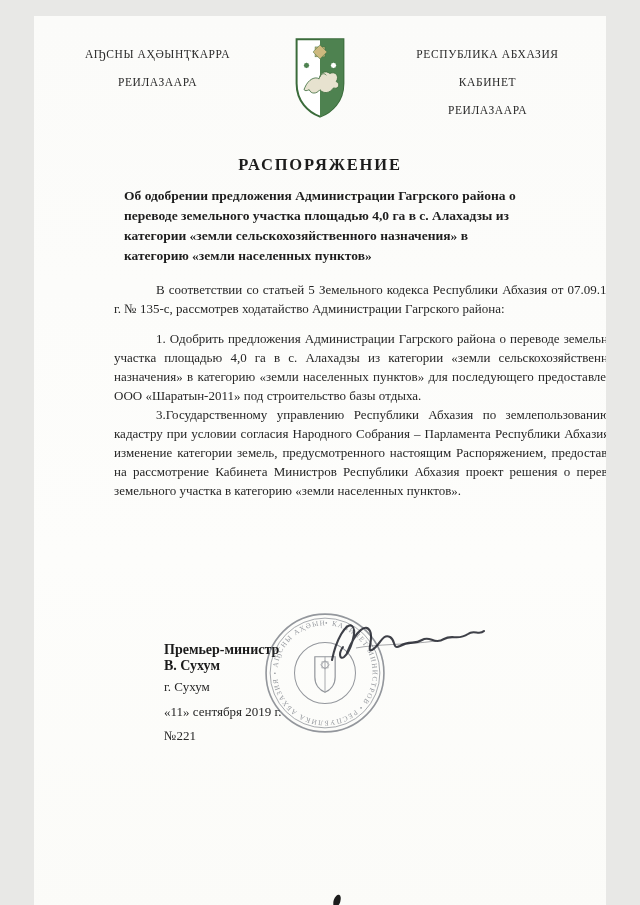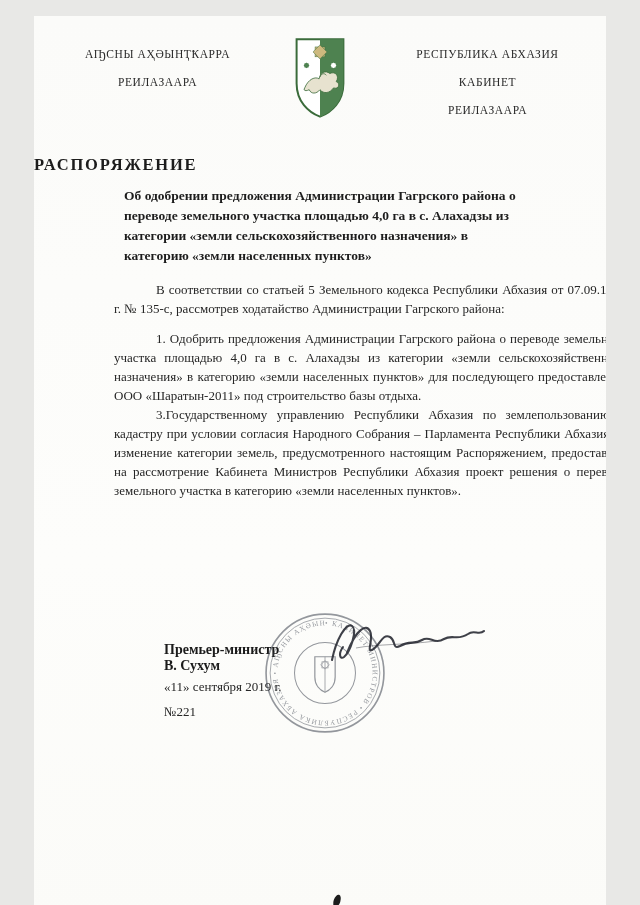--- a/index.html
+++ b/index.html
@@ -7,21 +7,21 @@
     position:relative; width:572px; height:905px; margin:16px auto;
     background:linear-gradient(180deg,#fbfbf9 0%, #fdfdfb 60%, #fbfbf8 100%);
     font-family:"Liberation Serif", serif; color:#242424; overflow:hidden;
   }
   .lh { position:absolute; top:24px; text-align:center; font-size:11.5px;
         line-height:28px; letter-spacing:.6px; color:#2a2a2a; }
   .lh-left  { left:26px;  width:195px; }
   .lh-right { right:21px; width:195px; }
   .emblem { position:absolute; top:20px; left:50%; transform:translateX(-50%);
             width:54px; height:84px; }
-  .title { position:absolute; top:139px; left:0; right:0; 
+  .title { position:absolute; top:139px; left:0; right:0; text-align:center;
            font-size:16.5px; font-weight:bold; letter-spacing:1.8px; color:#1c1c1c; }
   .subject { position:absolute; top:170px; left:90px; right:80px; text-align:left;
              font-weight:bold; font-size:13.5px; line-height:20px; color:#1d1d1d; }
   .body { position:absolute; top:264px; left:80px; width:512px;
           font-size:13px; line-height:19px; text-align:justify; color:#262626; }
   .body p { margin:0; text-indent:42px; }
   .body p.first { margin-bottom:11px; }
   .sig-row { position:absolute; top:626px; left:130px; width:416px;
              display:flex; justify-content:space-between;
              font-weight:bold; font-size:14px; color:#1b1b1b;flex-direction:column; }
@@ -83,20 +83,21 @@
     <p>1. Одобрить предложения Администрации Гагрского района о переводе земельного участка площадью 4,0 га в с. Алахадзы из категории «земли сельскохозяйственного назначения» в категорию «земли населенных пунктов» для последующего предоставления ООО «Шаратын-2011» под строительство базы отдыха.</p>
     <p>3.Государственному управлению Республики Абхазия по землепользованию и кадастру при условии согласия Народного Собрания – Парламента Республики Абхазия на изменение категории земель, предусмотренного настоящим Распоряжением, предоставить на рассмотрение Кабинета Министров Республики Абхазия проект решения о переводе земельного участка в категорию «земли населенных пунктов».</p>
   </div>
 
   <div class="sig-row">
     <span>Премьер-министр</span>
     <span>В. Сухум</span>
   </div>
 
   <div class="meta">
+    <div>г. Сухум</div>
     <div>«11» сентября 2019 г.</div>
     <div>№221</div>
   </div>
 
   <svg class="stamp-svg" viewBox="0 0 124 124" aria-hidden="true">
     <circle cx="62" cy="62" r="58" fill="none" stroke="#3e4450" stroke-width="1.6"></circle>
     <circle cx="62" cy="62" r="54" fill="none" stroke="#3e4450" stroke-width="0.8"></circle>
     <circle cx="62" cy="62" r="30" fill="none" stroke="#3e4450" stroke-width="1"></circle>
     <defs>
       <path id="sealRing" d="M62,15 a47,47 0 1,1 -0.1,0" fill="none"></path>

